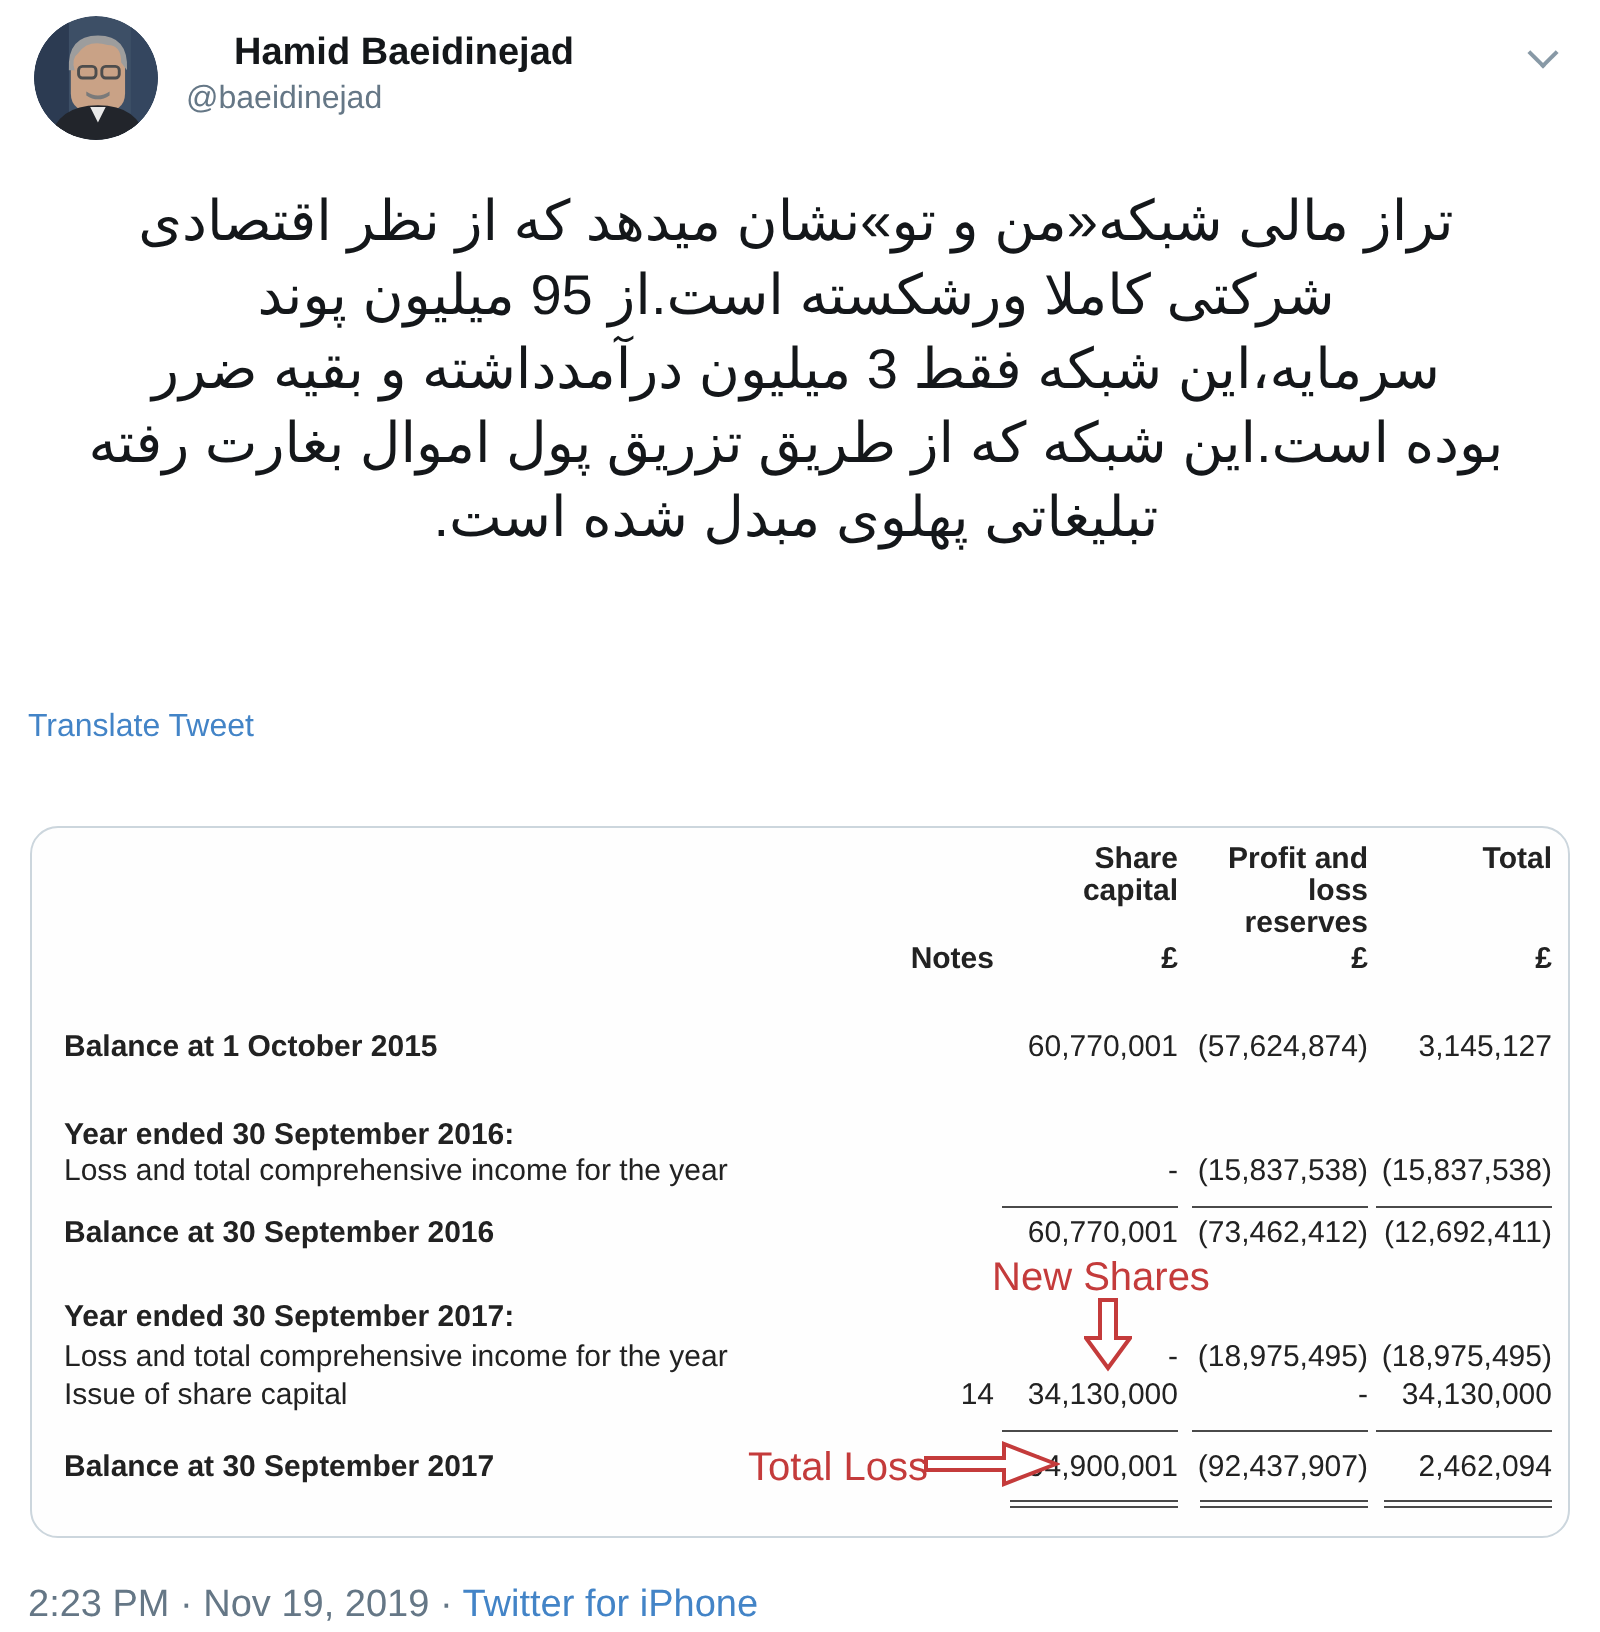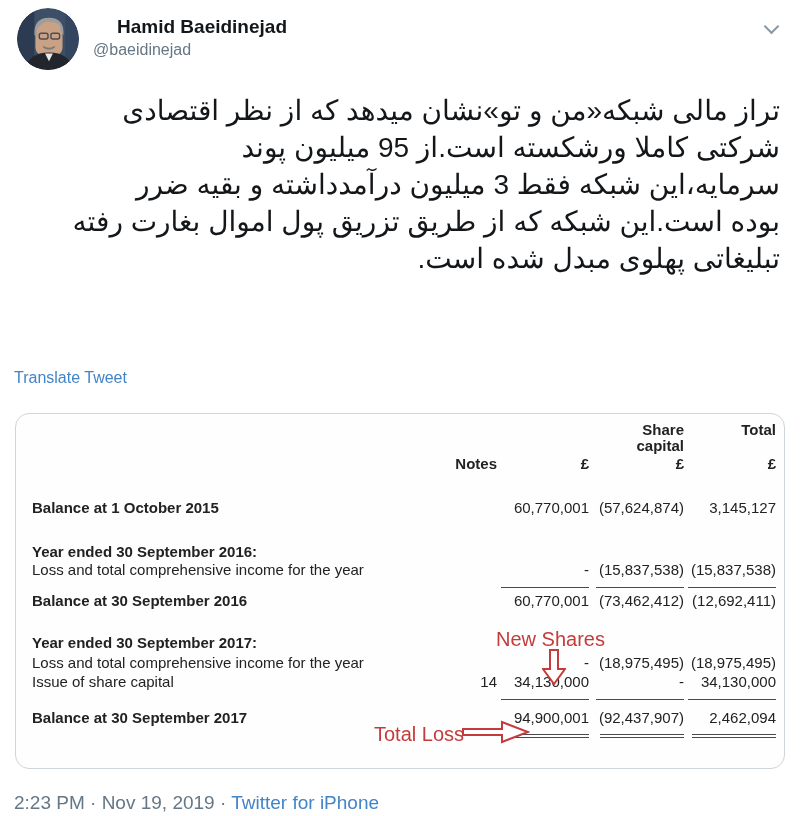--- a/index.html
+++ b/index.html
@@ -16,24 +16,24 @@
   .avatar svg { display:block; width:100%; height:100%; }
   .author-block { margin-left:14px; padding-top:7px; cursor:pointer; }
   .author-name { font-size:19px; font-weight:bold; color:#14171a; line-height:24px;margin-left:24px; }
   .author-handle { font-size:16px; color:#657786; line-height:21px; }
   .more-btn { margin-left:auto; margin-top:10px; width:22px; height:22px; position:relative; cursor:pointer; }
   .chev { position:absolute; top:3px; left:5px; width:11px; height:11px;
           border-right:2px solid #8899a6; border-bottom:2px solid #8899a6; transform:rotate(45deg); }
 
   
   .tweet-text { position:absolute; top:92px; right:20px; left:16px;
-    direction:rtl; text-align:right; font-size:28px; line-height:37px; color:#14171a; }
+    direction:rtl; text-align:center; font-size:28px; line-height:37px; color:#14171a; }
   .tweet-line { white-space:nowrap; }
 
-  .translate-link { position:absolute; top:369px; left:14px; font-size:16px;
+  .translate-link { position:absolute; top:355px; left:14px; font-size:16px;
     color:#4384c7; cursor:pointer; }
 
   
   .media-card { position:absolute; top:413px; left:15px; width:770px; height:356px;
     border:1px solid #ccd6dd; border-radius:14px; background:#fefefe; overflow:hidden;
     padding:8px 8px 0 16px; cursor:pointer; }
   .trow { display:flex; align-items:flex-end; font-size:15px; color:#222; line-height:16px; }
   .trow .lab { flex:1; text-align:left; }
   .trow .col { text-align:right; white-space:pre-line; }
   .notes { width:60px; } .c1 { width:92px; } .c2 { width:95px; } .c3 { width:92px; }
@@ -100,20 +100,23 @@
 
 <div class="translate-link">Translate Tweet</div>
 
 <div class="media-card">
 
   <div class="trow hdr">
     <div class="lab"></div>
       <div class="col notes"></div>
     <div class="col c1">Share
 capital</div>
+    <div class="col c2">Profit and
+loss
+reserves</div>
     <div class="col c3">Total</div>
   </div>
   <div class="trow hdr mt2">
     <div class="lab"></div>
     <div class="col notes">Notes</div>
     <div class="col c1">£</div>
     <div class="col c2">£</div>
     <div class="col c3">£</div>
   </div>
 

